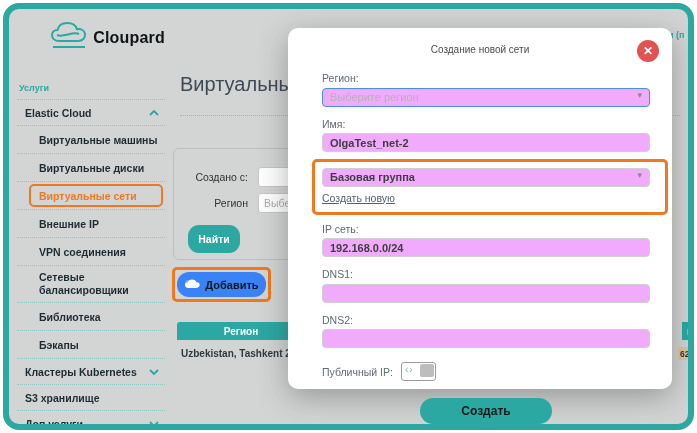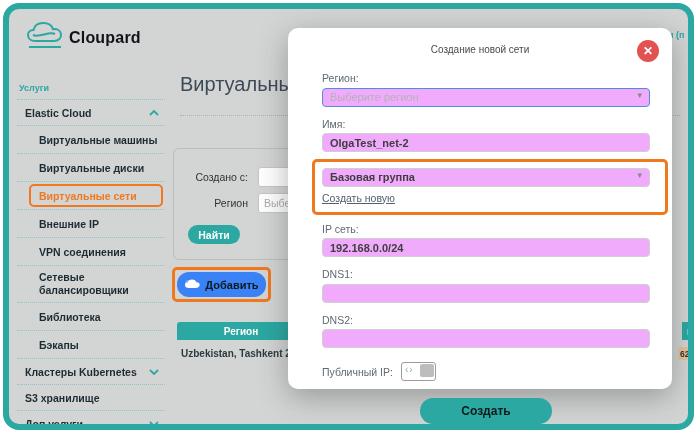--- a/index.html
+++ b/index.html
@@ -3,21 +3,21 @@
 <meta charset="utf-8">
 <style>
   html,body{margin:0;padding:0;background:#fff;font-family:"Liberation Sans",sans-serif;}
   .app{position:relative;width:697px;height:433px;background:#fff;overflow:hidden;}
   .frame{position:absolute;left:3px;top:3px;width:679px;height:415px;border:6px solid #2BA8A2;
          border-radius:16px;background:#D3D4D4;overflow:hidden;}
   .frame-inner{position:absolute;left:0;top:0;width:679px;height:415px;}
 
   
   .sidebar{position:absolute;left:8px;top:6px;width:148px;}
-  .logo{display:flex;align-items:center;gap:2px;height:46px;padding-left:8px;}
+  .logo{display:flex;align-items:center;gap:2px;height:46px;padding-left:8px;justify-content:flex-end;}
   .logo-text{font-size:16px;font-weight:bold;color:#101418;letter-spacing:.2px;}
   .svc-label{margin-top:22px;padding-left:2px;font-size:9px;font-weight:bold;color:#2BA8A2;}
   .nav{margin-top:6px;}
   .nav-row{position:relative;display:flex;align-items:center;border-top:1px dotted #8fc6c2;
            font-size:10.5px;font-weight:bold;color:#1d2c33;cursor:pointer;}
   .nav-row.grp{height:25px;padding-left:8px;}
   .nav-row.sub{height:27px;padding-left:22px;}
   .nav-row.sub2{height:36px;padding-left:22px;line-height:1.25;}
   .nav-row.active{color:#F0791F;}
   .active-box{position:absolute;left:12px;right:2px;top:2px;bottom:2px;
@@ -29,21 +29,21 @@
   .page-title{position:absolute;left:171px;top:64px;font-size:20px;color:#3E4A56;}
   .title-sep{position:absolute;left:171px;top:106px;width:500px;border-top:1px dotted #a9b3b3;}
   .filter-panel{position:absolute;left:164px;top:139px;width:372px;height:110px;
                 border:1px solid #bdbdbd;border-radius:6px;}
   .f-row{position:absolute;display:flex;align-items:center;}
   .f-label{width:62px;text-align:right;font-size:10.5px;color:#333;margin-right:10px;}
   .f-inp{width:250px;height:18px;border:1px solid #c6c6c6;border-radius:3px;background:#fff;
          font-size:10.5px;padding:0 5px;color:#444;font-family:"Liberation Sans",sans-serif;}
   .f-inp::placeholder{color:#ababab;}
   .btn{border:none;cursor:pointer;font-family:"Liberation Sans",sans-serif;}
-  .find-btn{position:absolute;left:14px;top:76px;width:52px;height:19px;border-radius:11px;
+  .find-btn{position:absolute;left:14px;top:76px;width:52px;height:28px;border-radius:11px;
             background:#2BA8A2;color:#fff;font-size:10.5px;font-weight:bold;}
   .add-wrap{position:absolute;left:163px;top:258px;width:99px;height:35px;
             border:3px solid #F0791F;border-radius:5px;box-sizing:border-box;padding:2px;}
   .add-btn{width:100%;height:100%;border-radius:12px;background:#3b82f6;display:flex;
            align-items:center;justify-content:center;gap:5px;font-size:11px;font-weight:bold;color:#0d1a1a;}
   .table{position:absolute;left:168px;top:313px;width:465px;}
   .t-head{height:18px;background:#2BA8A2;border-radius:3px 3px 0 0;display:flex;align-items:center;}
   .t-head .col1{width:128px;text-align:center;color:#fff;font-size:10px;font-weight:bold;}
   .t-row{padding:8px 4px;font-size:10px;font-weight:bold;color:#2e3b3e;}
   .right-head{position:absolute;left:673px;top:313px;width:30px;height:18px;background:#2BA8A2;

